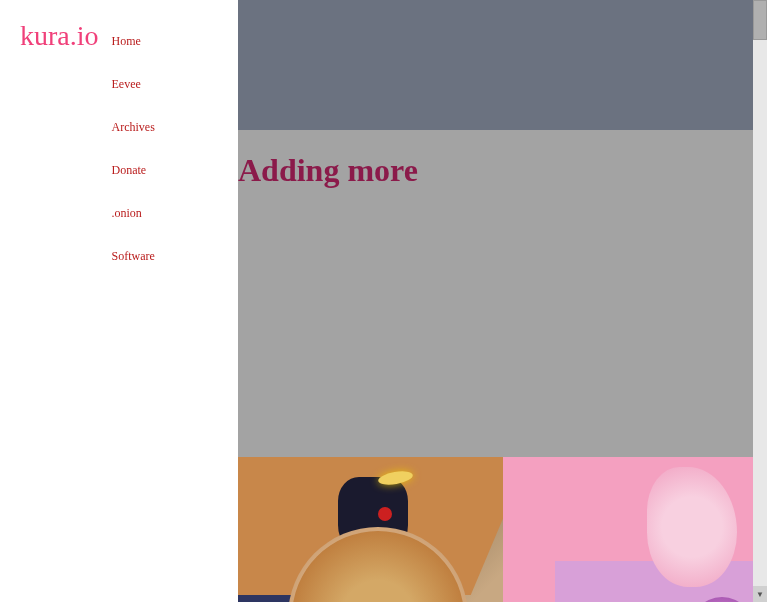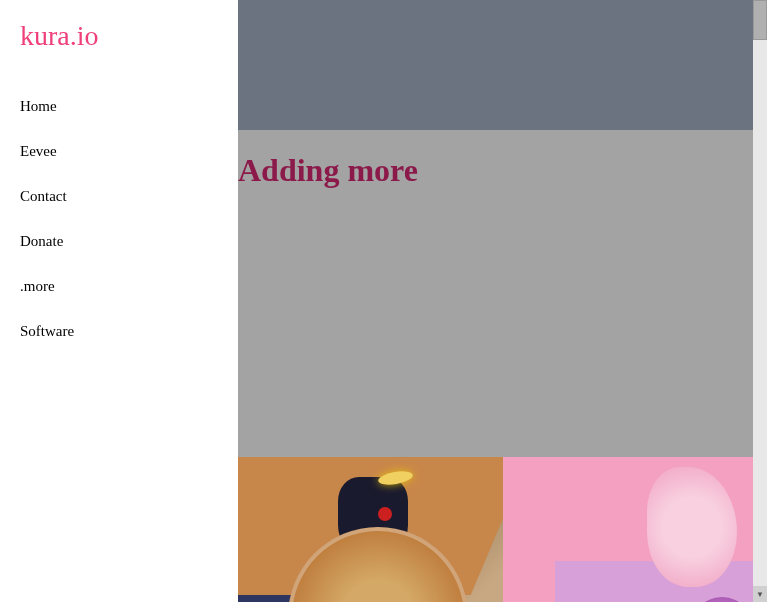--- a/index.html
+++ b/index.html
@@ -13,44 +13,44 @@
       background: #fff;
     }
 
     
     #sidebar {
       width: 238px;
       min-width: 238px;
       background: #fff;
       padding: 20px 20px;
       display: flex;
-      flex-direction: column;
-      gap: 4px;
+      flex-direction: row;
+      gap: 13px;
       border-right: none;
       z-index: 10;
     }
 
     #sidebar .site-title {
       color: #f0407a;
       font-size: 28px;
       font-weight: normal;
       margin-bottom: 28px;
       letter-spacing: 0;
     }
 
     #sidebar nav {
       display: flex;
       flex-direction: column;
       gap: 0;
     }
 
     #sidebar nav a {
-      color: #000000;
+      color: #b91c1c;
       text-decoration: none;
-      font-size: 15px;
+      font-size: 12px;
       padding: 14px 0;
       display: block;
     }
 
     
     #main {
       flex: 1;
       position: relative;
       overflow: hidden;
     }
@@ -255,23 +255,23 @@
     .scrollbar-arrow.bottom { bottom: 0; }
   </style>
 </head>
 <body>
 
 <div id="sidebar">
   <div class="site-title">kura.io</div>
   <nav>
     <a href="#">Home</a>
     <a href="#">Eevee</a>
-    <a href="#">Contact</a>
+    <a href="#">Archives</a>
     <a href="#">Donate</a>
-    <a href="#">.more</a>
+    <a href="#">.onion</a>
     <a href="#">Software</a>
   </nav>
 </div>
 
 <div id="main">
 
   <div class="top-bar"></div>
 
   <div class="content-area">
 

